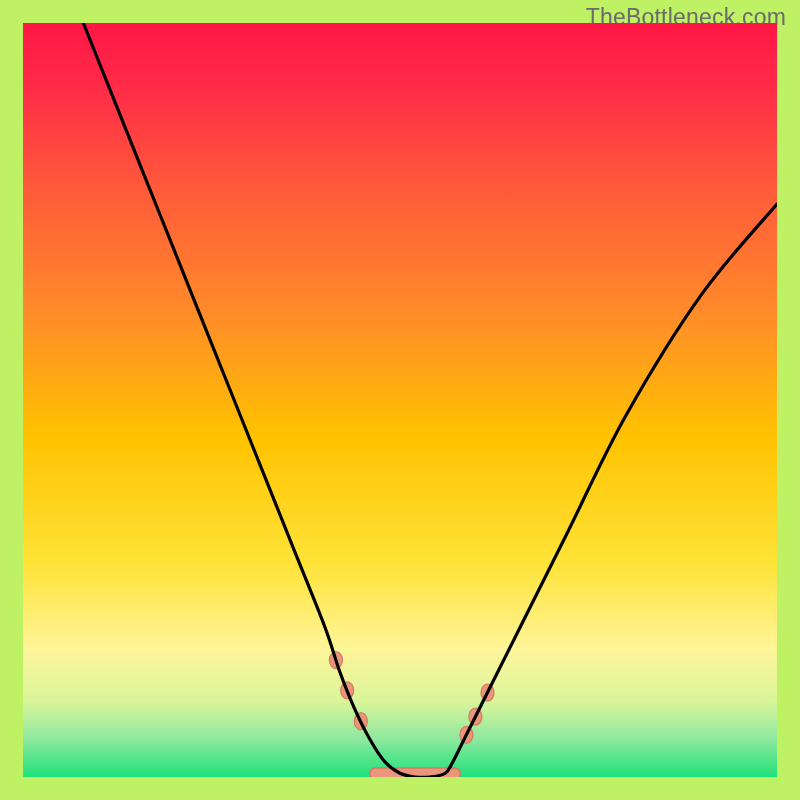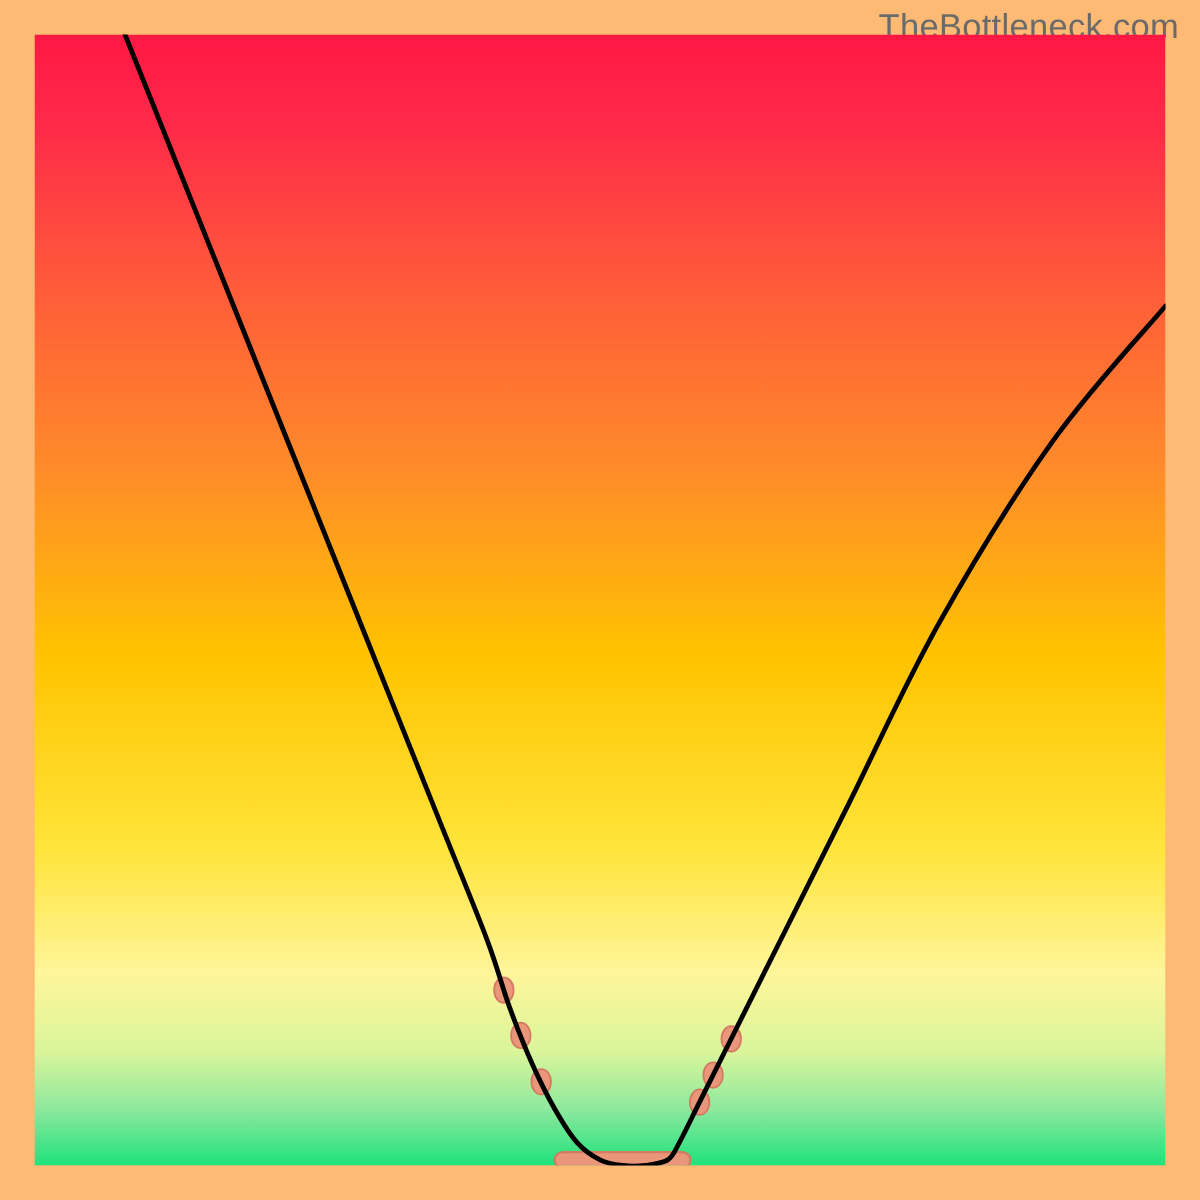--- a/index.html
+++ b/index.html
@@ -10,21 +10,21 @@
     background: #000;
     font-family: Arial, Helvetica, sans-serif;
     overflow: hidden;
   }
   .frame {
     position: absolute;
     top: 0;
     left: 0;
     width: 800px;
     height: 800px;
-    background: #fdba74;
+    background: #bef264;
   }
   .plot {
     position: absolute;
     top: 23px;
     left: 23px;
     width: 754px;
     height: 754px;
   }
   .watermark {
     position: absolute;

